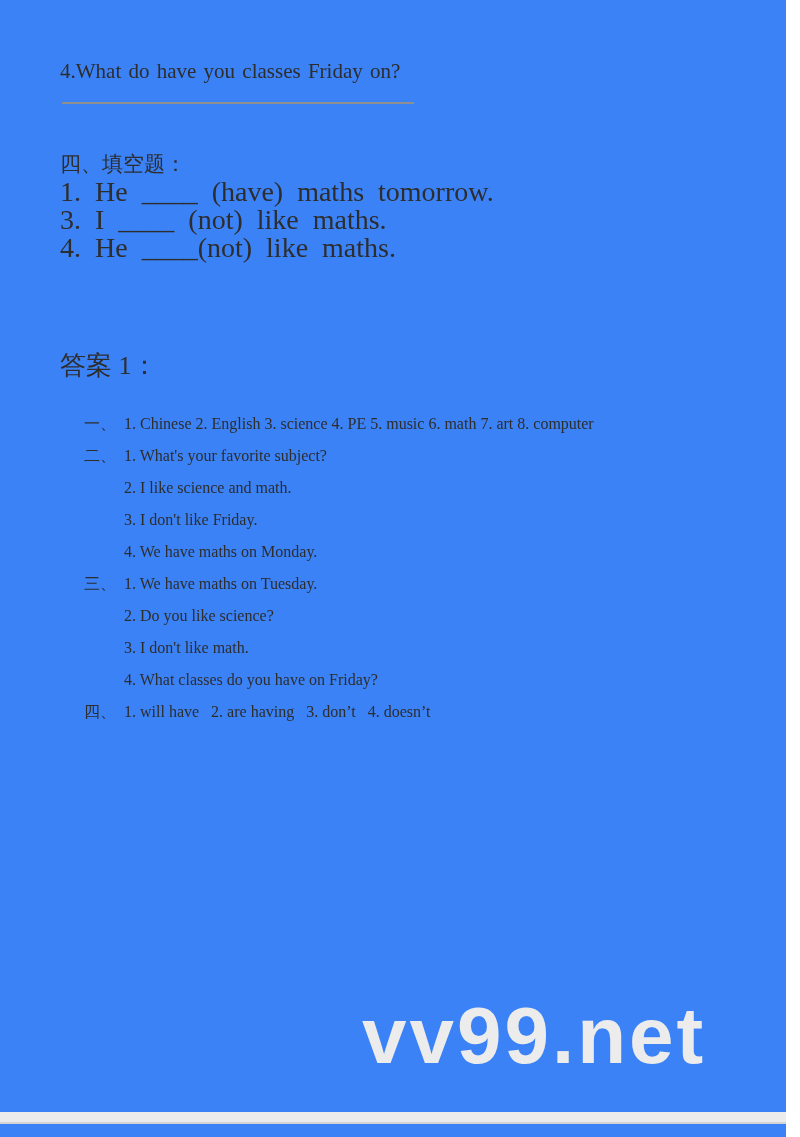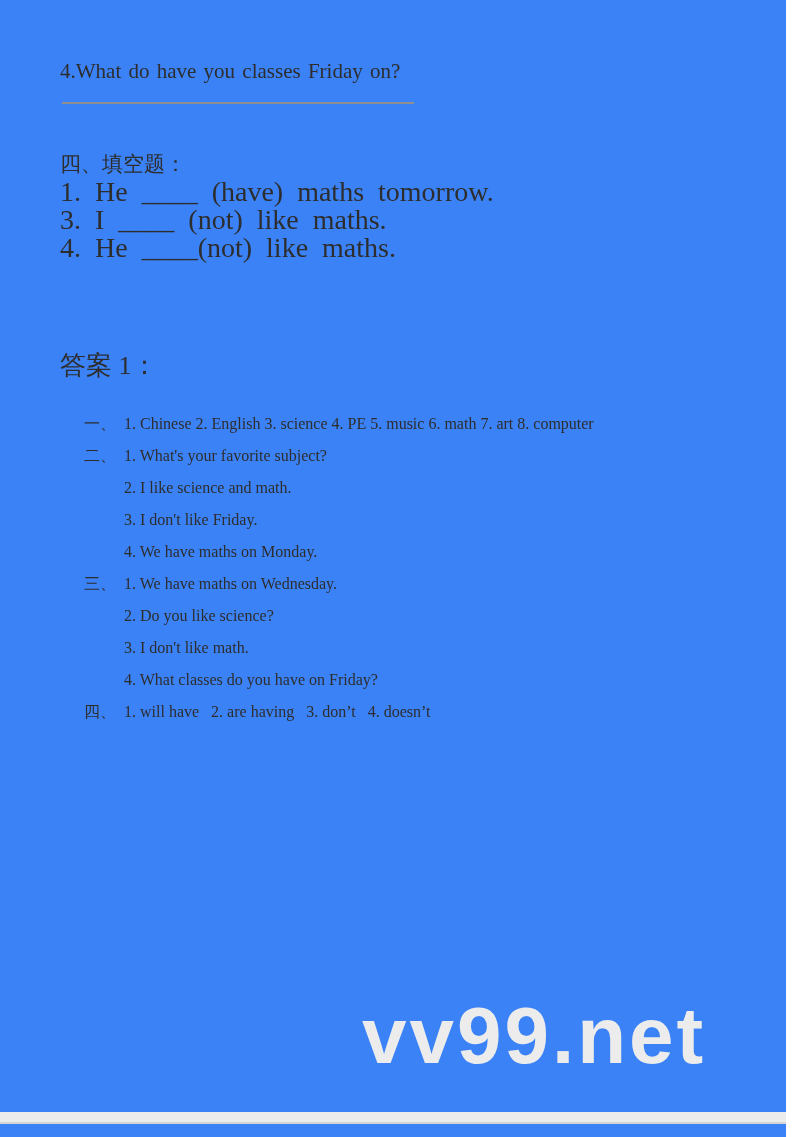--- a/index.html
+++ b/index.html
@@ -144,21 +144,21 @@
     <div class="ans-row">
       <span class="ans-marker"></span><span class="ans-text">2. I like science and math.</span>
     </div>
     <div class="ans-row">
       <span class="ans-marker"></span><span class="ans-text">3. I don't like Friday.</span>
     </div>
     <div class="ans-row">
       <span class="ans-marker"></span><span class="ans-text">4. We have maths on Monday.</span>
     </div>
     <div class="ans-row">
-      <span class="ans-marker">三、</span><span class="ans-text">1. We have maths on Wednesday.</span>
+      <span class="ans-marker">三、</span><span class="ans-text">1. We have maths on Tuesday.</span>
     </div>
     <div class="ans-row">
       <span class="ans-marker"></span><span class="ans-text">2. Do you like science?</span>
     </div>
     <div class="ans-row">
       <span class="ans-marker"></span><span class="ans-text">3. I don't like math.</span>
     </div>
     <div class="ans-row">
       <span class="ans-marker"></span><span class="ans-text">4. What classes do you have on Friday?</span>
     </div>

